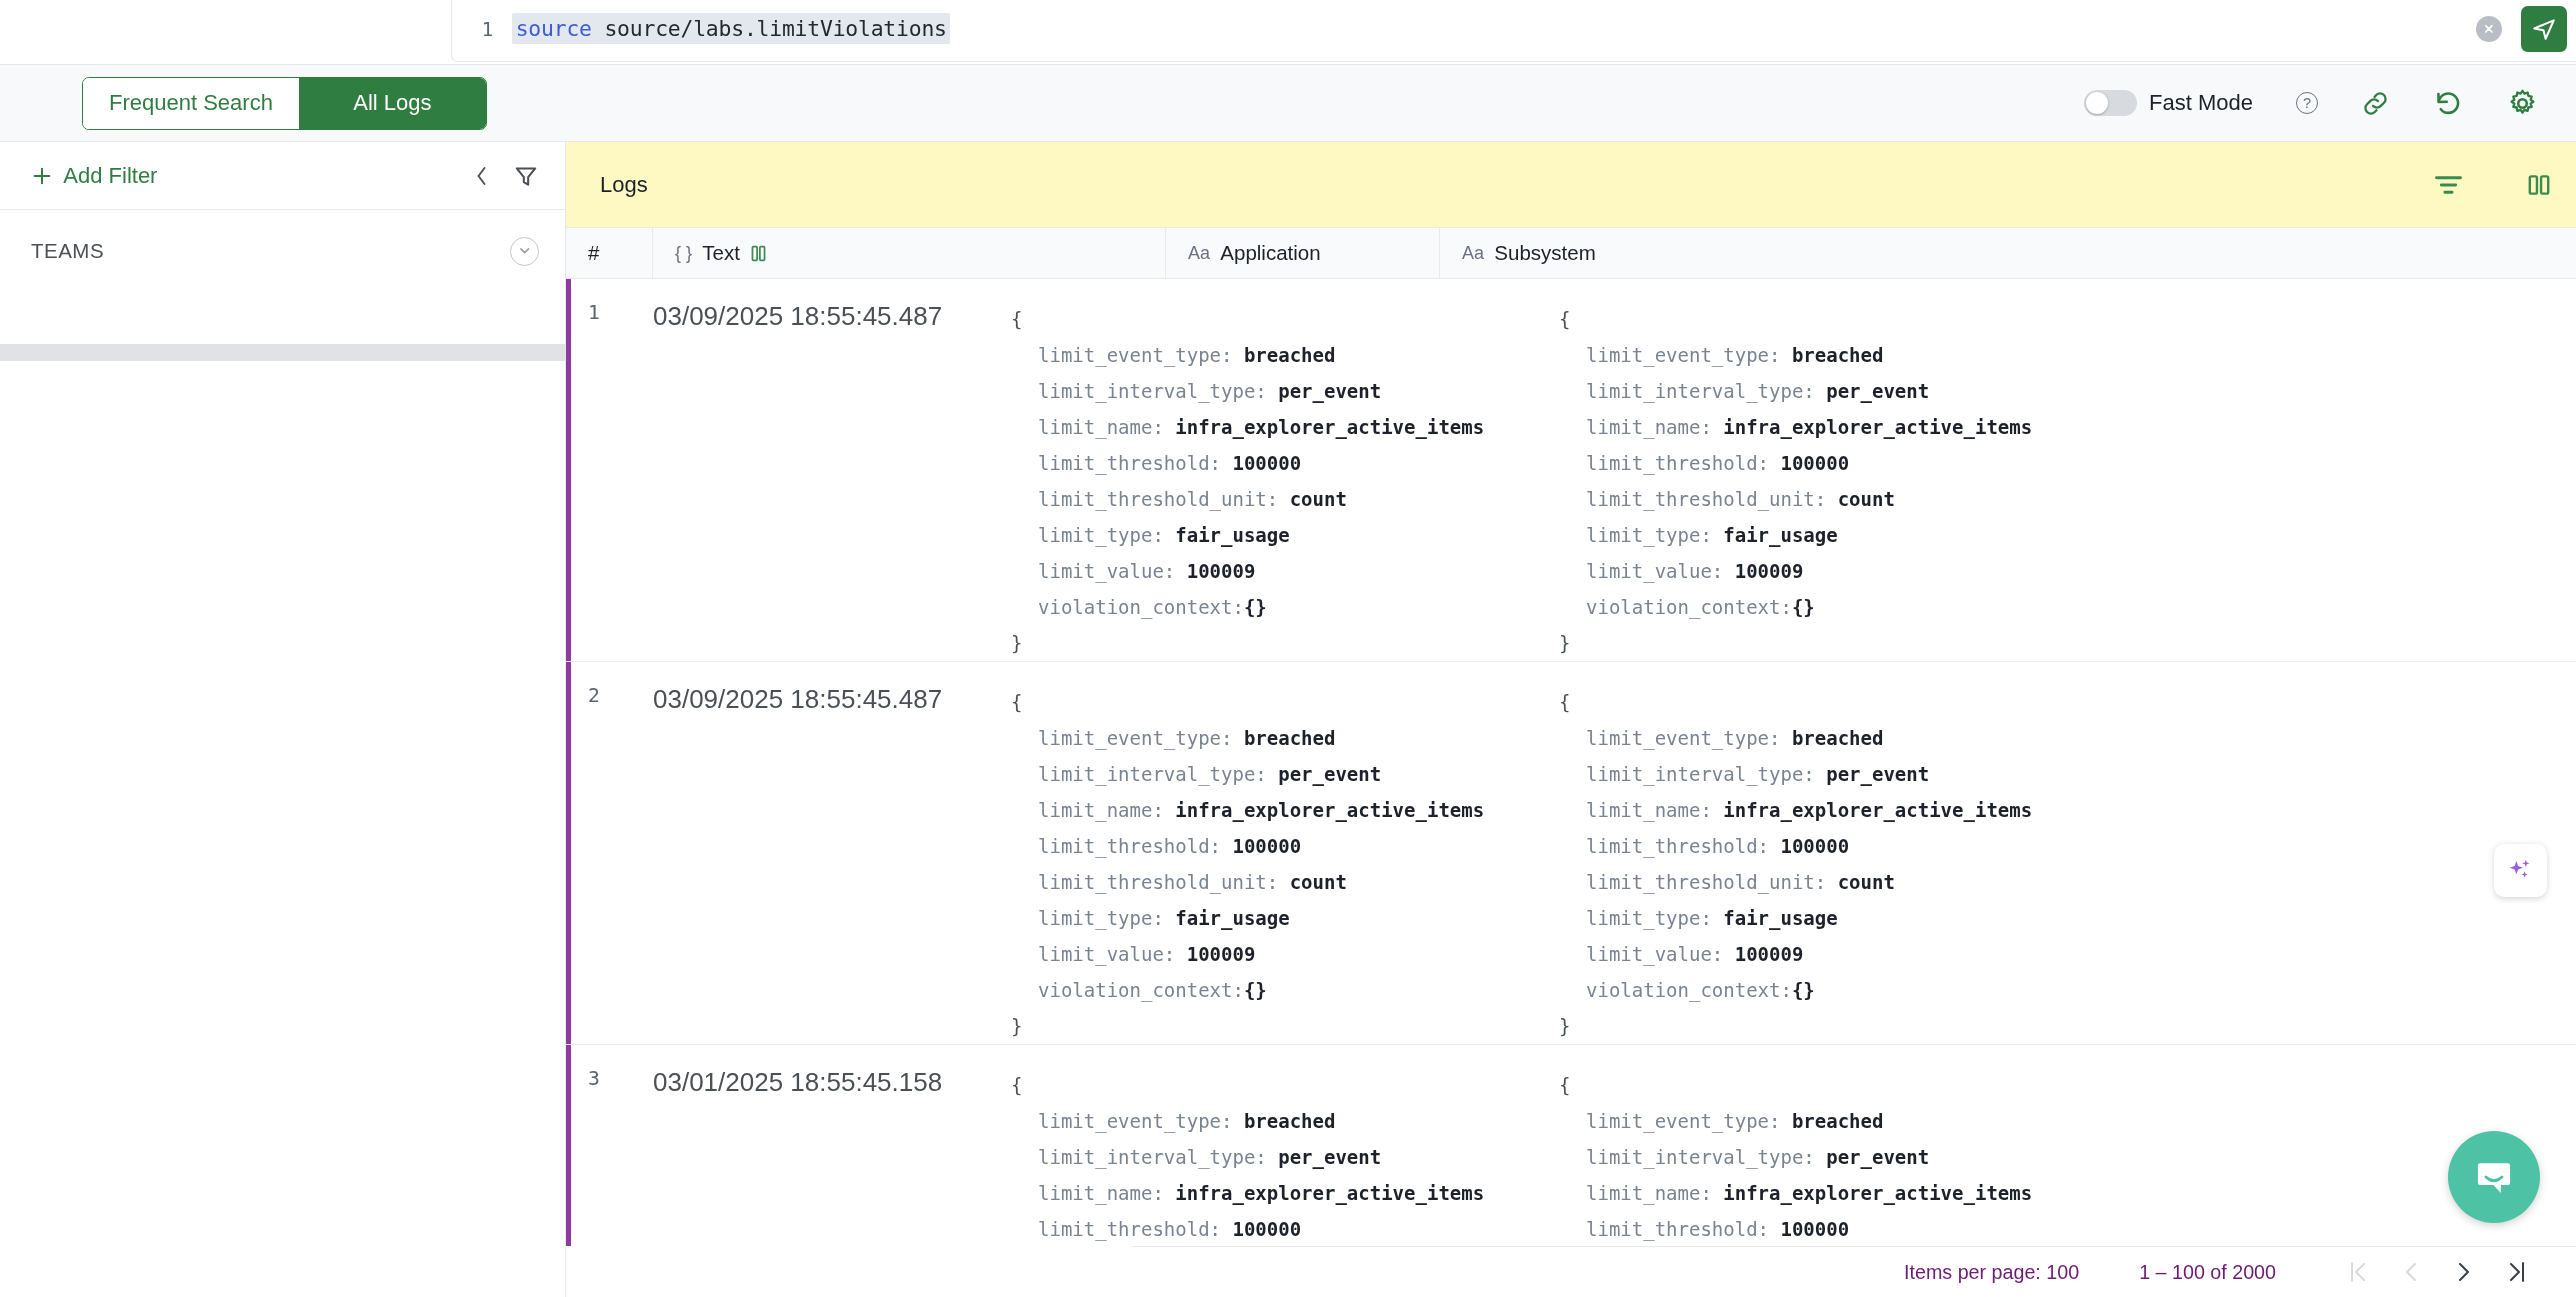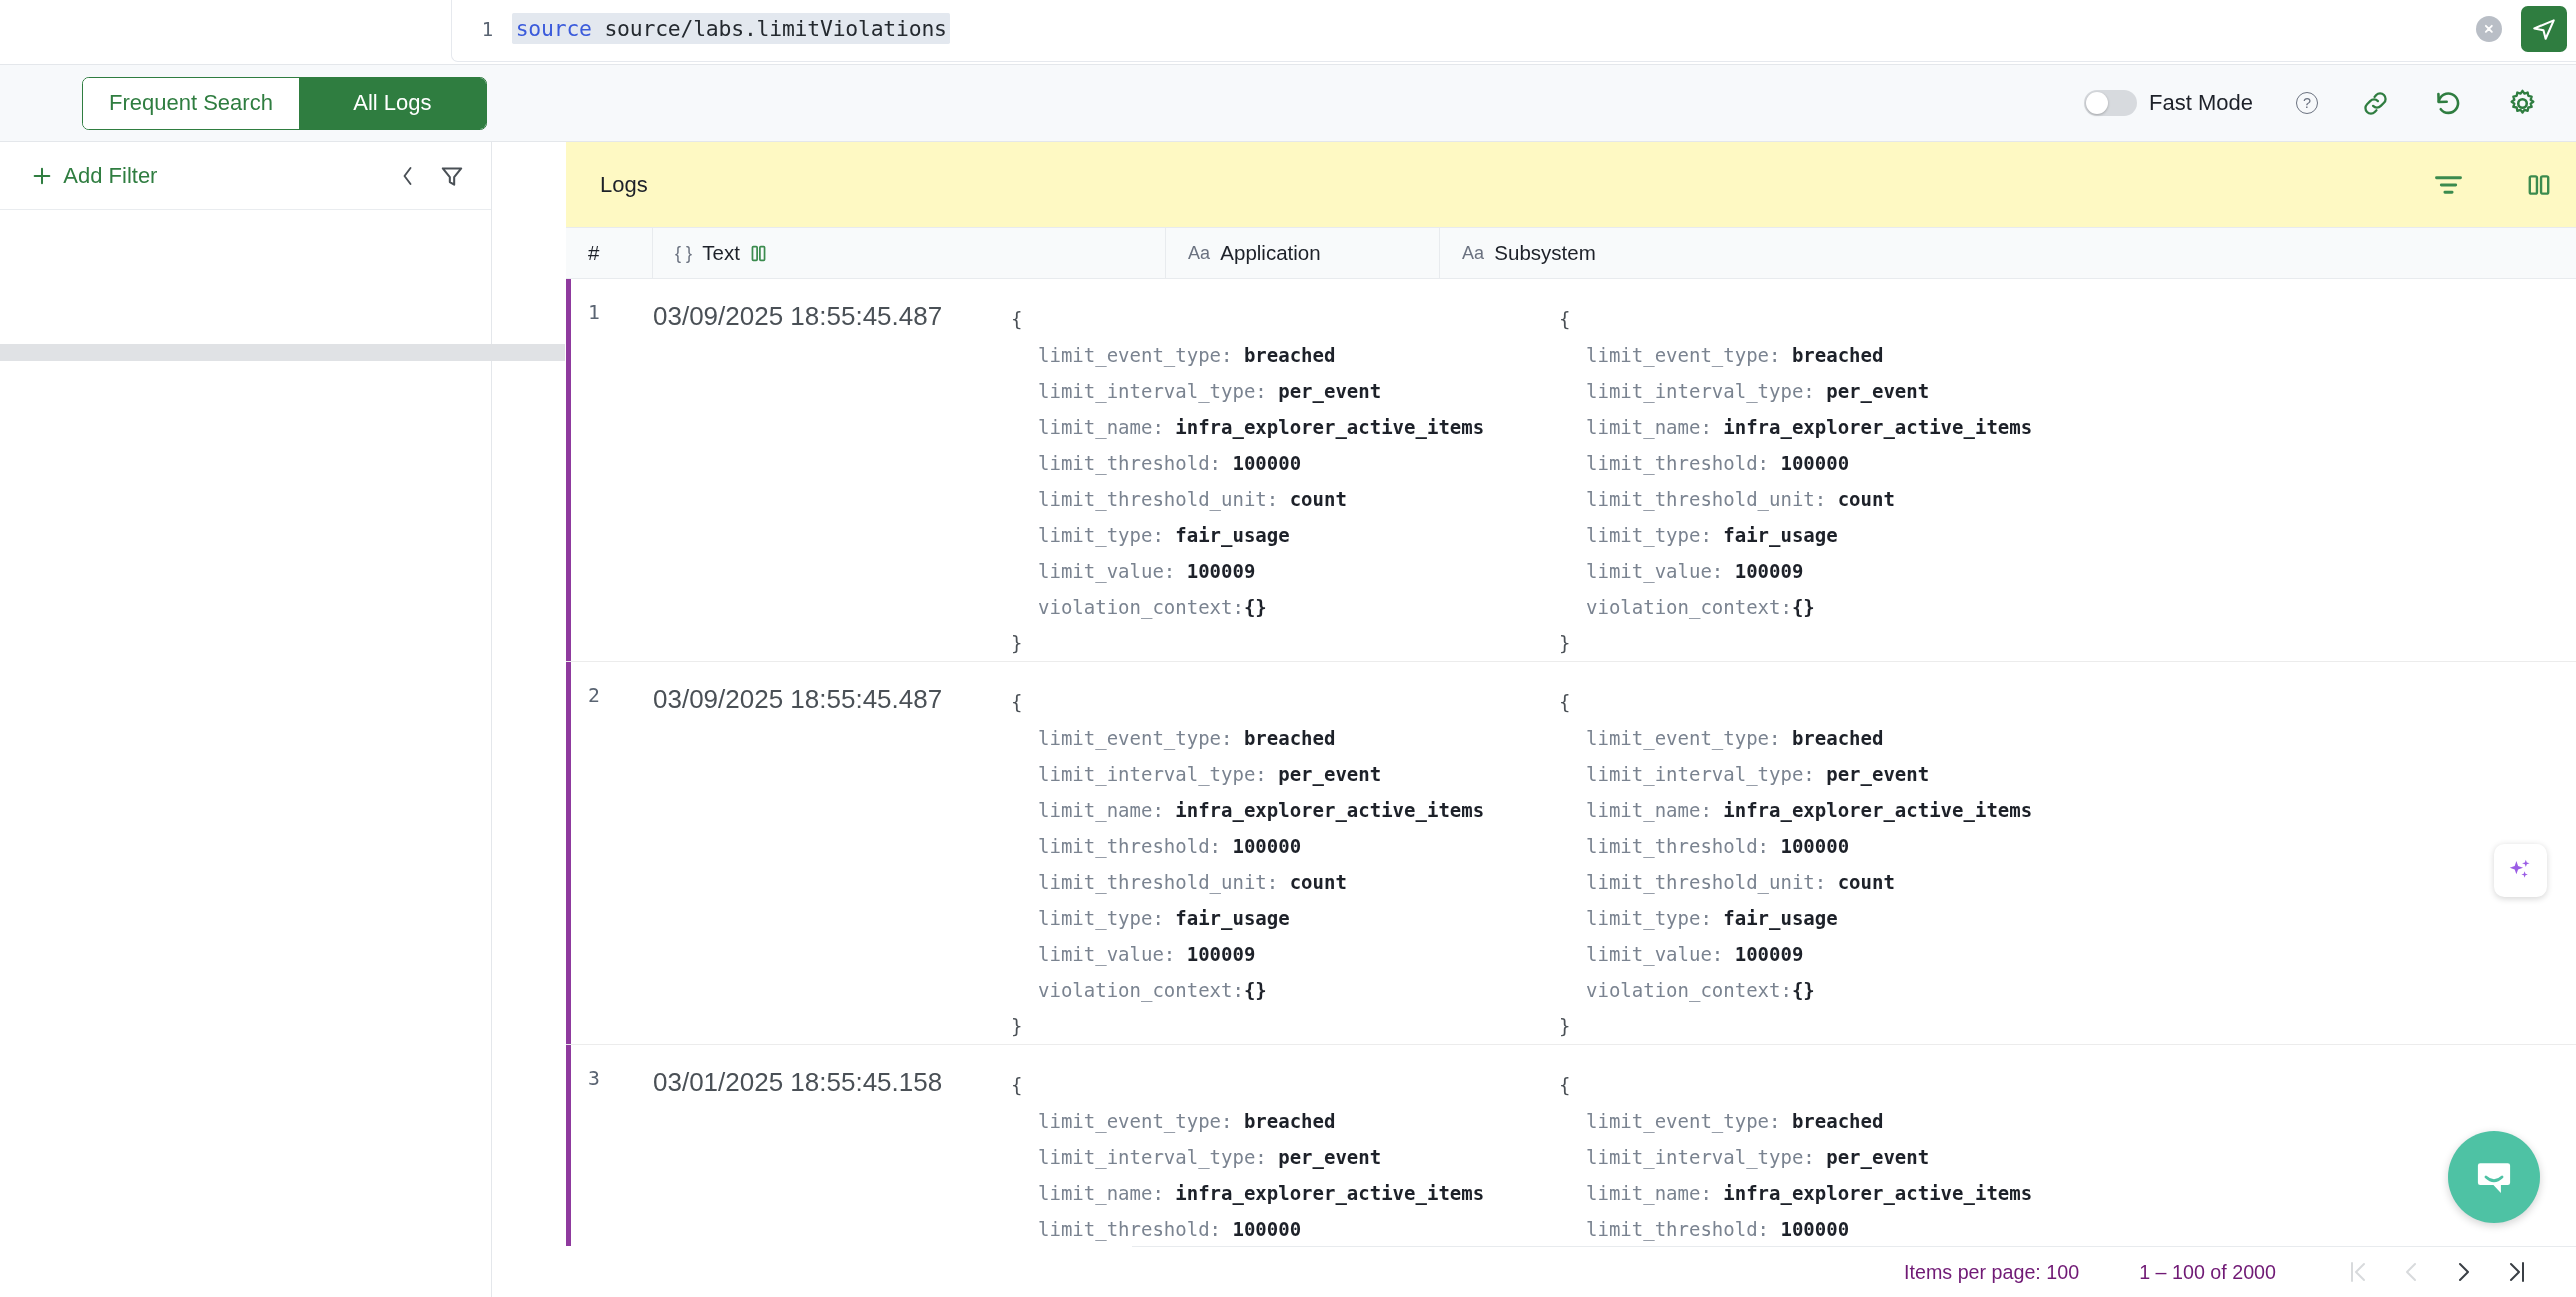--- a/index.html
+++ b/index.html
@@ -93,21 +93,21 @@
   }
   .fastmode-label { font-size: 22px; color: #1d2129; margin-left: -31px; }
   .help-circle {
     width: 22px; height: 22px; border: 1.7px solid #6b7280; border-radius: 50%;
     display:flex; align-items:center; justify-content:center;
     color:#6b7280; font-size:14.5px; line-height:1; cursor: pointer;
   }
 
   
   .sidebar {
-    position: absolute; left: 0; top: 142px; width: 492px; bottom: 0;
+    position: absolute; left: 0; top: 142px; width: 566px; bottom: 0;
     background: #ffffff; border-right: 0.9px solid #e4e7eb;
   }
   .filter-row {
     height: 68px; display: flex; align-items: center;
     padding: 0 26px 0 31px; border-bottom: 0.9px solid #e9ecef;
   }
   .add-filter {
     display: flex; align-items: center; gap: 10.3px;
     color: #2f7d40; font-size: 22px; cursor: pointer;
   }
@@ -278,20 +278,28 @@
       </div>
       <div class="filter-row-icons">
         <svg width="19" height="24" viewBox="0 0 16 24">
           <path d="M11 4 L5 12 L11 20" fill="none" stroke="#4a5056" stroke-width="1.9" stroke-linecap="round" stroke-linejoin="round"></path>
         </svg>
         <svg width="26" height="26" viewBox="0 0 24 24">
           <path d="M3.5 5 H20.5 L14 13 V20 L10 17.6 V13 Z" fill="none" stroke="#4a5056" stroke-width="1.9" stroke-linejoin="round"></path>
         </svg>
       </div>
     </div>
+    <div class="teams-row">
+      <span class="teams-label">TEAMS</span>
+      <span class="circle-chev">
+        <svg width="15.4" height="15.4" viewBox="0 0 16 16" aria-hidden="true">
+          <path d="M4 6.2 L8 10 L12 6.2" fill="none" stroke="#9aa0a6" stroke-width="1.7" stroke-linecap="round" stroke-linejoin="round"></path>
+        </svg>
+      </span>
+    </div>
     <div class="sidebar-scrollbar"></div>
   </div>
 
   <div class="logs-panel">
 
     <div class="logs-panel-head">
       <div class="logs-panel-title">Logs</div>
       <div class="logs-panel-head-icons">
         <svg width="29" height="24" viewBox="0 0 24 20">
           <path d="M2 4 H22 M6 10 H18 M9 16 H15" stroke="#3b8b4e" stroke-width="2.4" stroke-linecap="round"></path>

